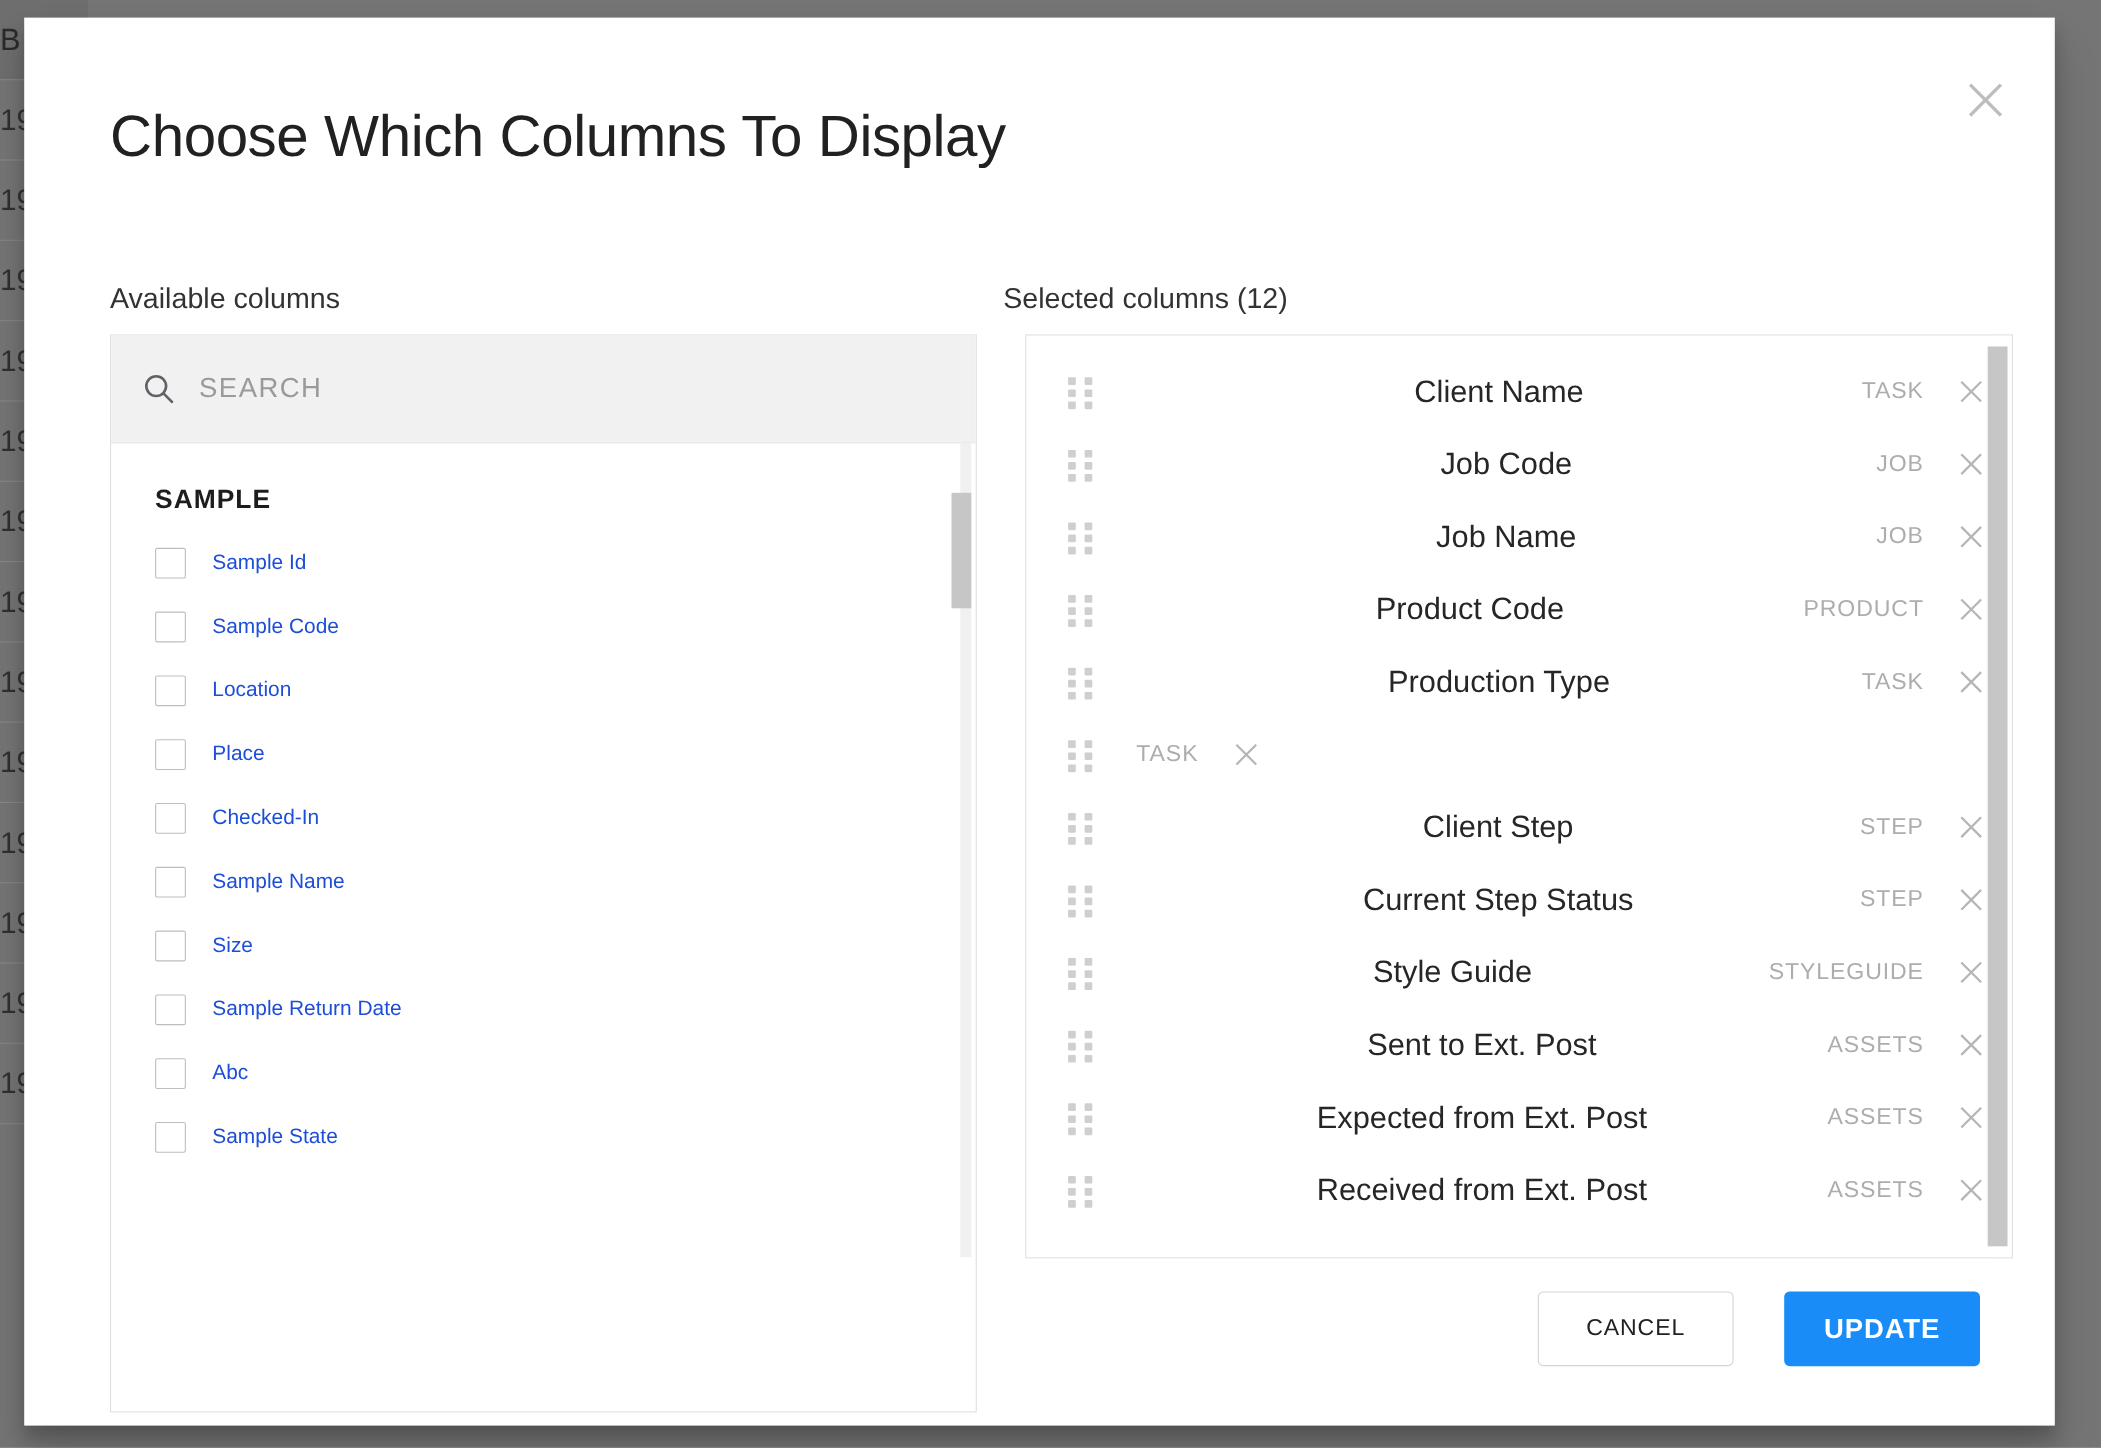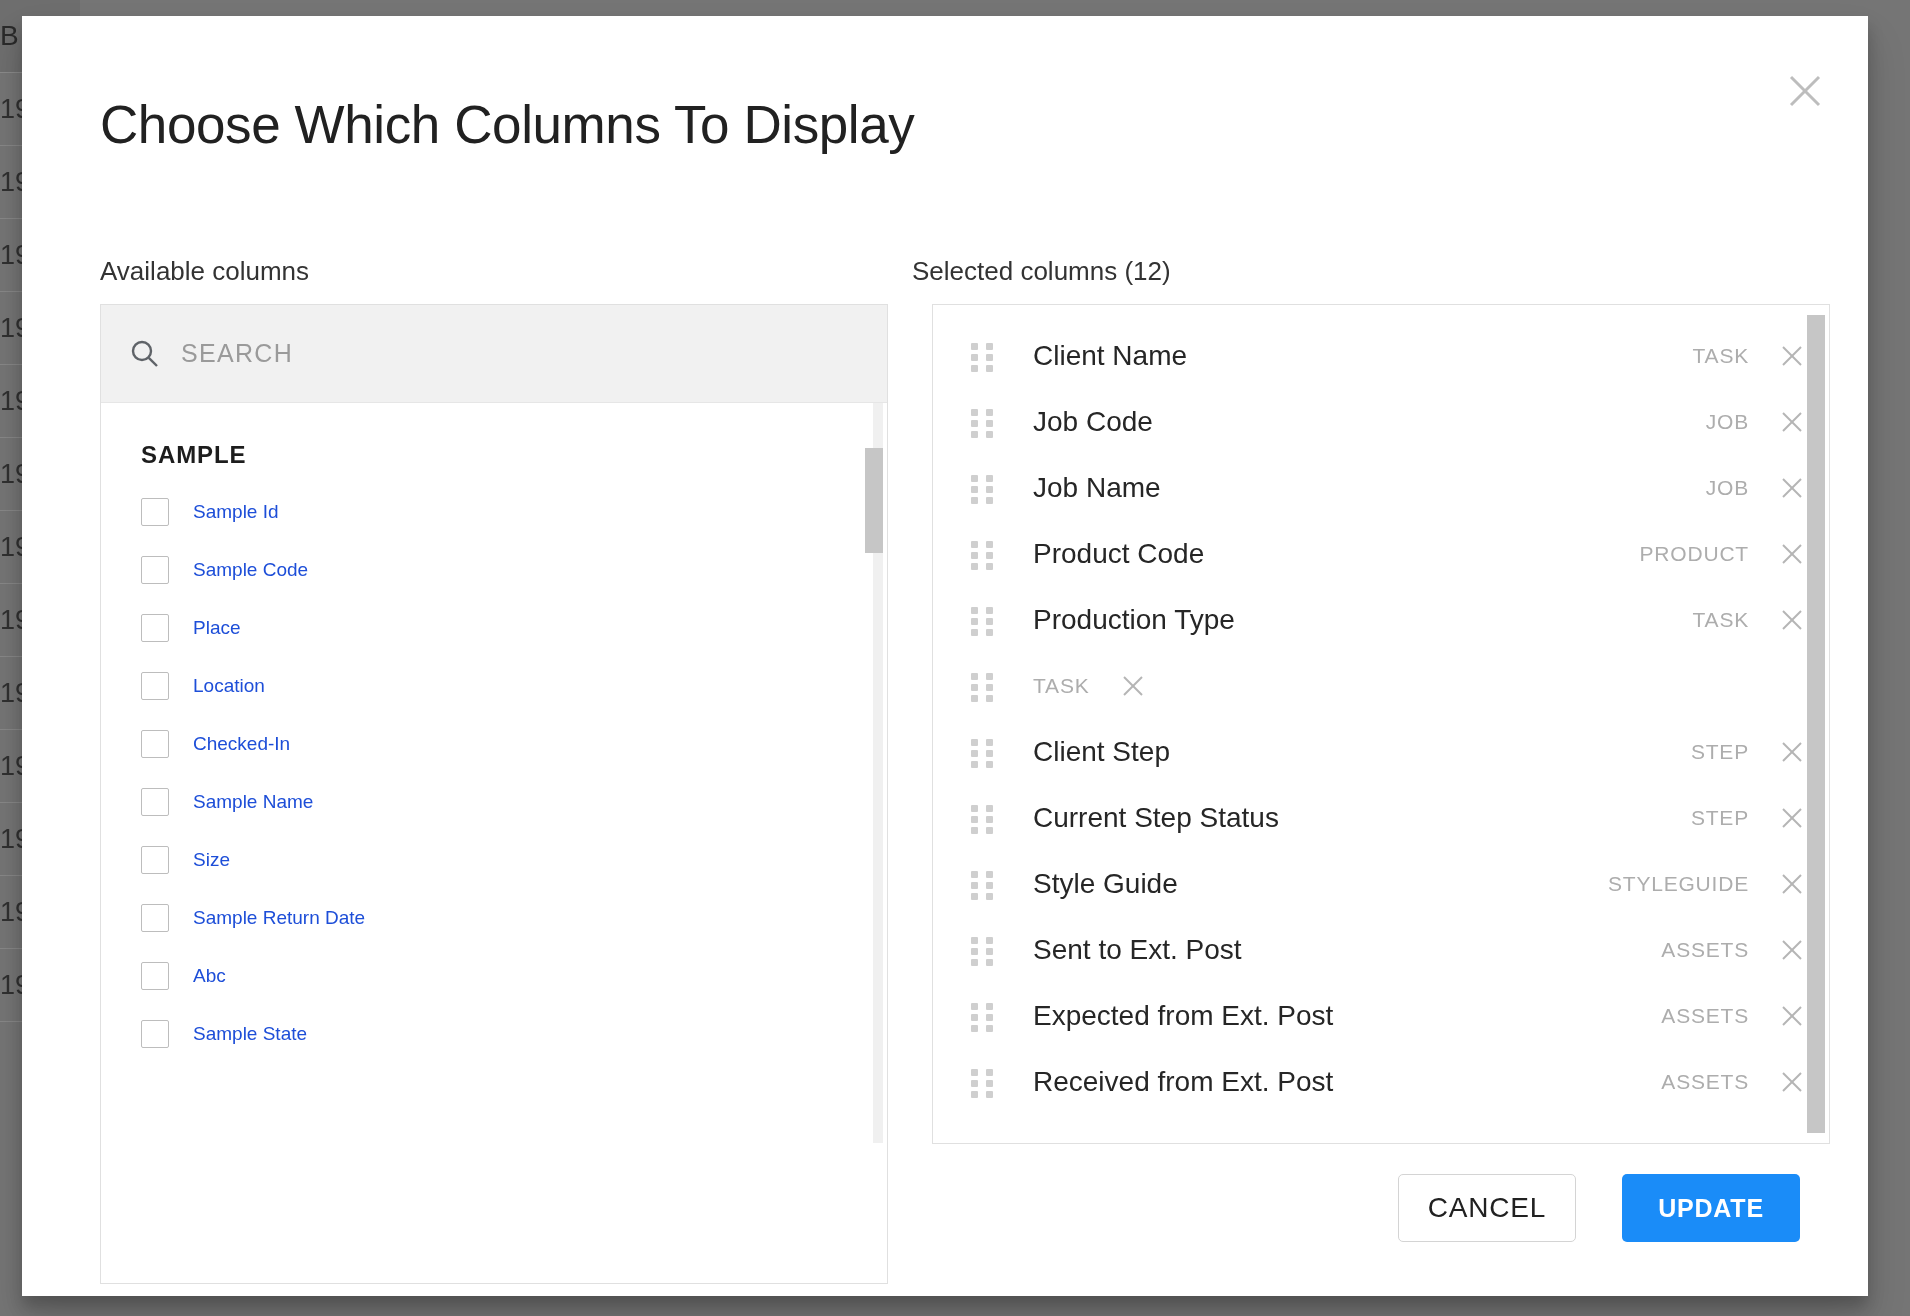--- a/index.html
+++ b/index.html
@@ -188,20 +188,21 @@
     width: 898px;
     height: 840px;
     border: 1px solid #e0e0e0;
     box-sizing: border-box;
     background: #fff;
     overflow: hidden;
   }
   #selected-list {
     position: relative;
     padding-top: 18px;
+    text-align: center;
   }
   .sel-row {
     display: flex;
     align-items: center;
     height: 66px;
     padding: 0 22px 0 38px;
     box-sizing: border-box;
   }
   .drag-handle {
     width: 22px;
@@ -271,21 +272,21 @@
   #cancel-button {
     position: absolute;
     right: 292px;
     top: 28px;
     width: 178px;
     height: 68px;
     border: 1px solid #d4d4d4;
     border-radius: 5px;
     background: #fff;
     font-family: "Liberation Sans", sans-serif;
-    font-size: 28px;
+    font-size: 21px;
     letter-spacing: 0.8px;
     color: #212121;
     cursor: pointer;
   }
   #update-button {
     position: absolute;
     right: 68px;
     top: 28px;
     width: 178px;
     height: 68px;
@@ -357,25 +358,25 @@
           <div class="check-row">
             <span class="cbox"></span>
             <span class="check-label">Sample Id</span>
           </div>
           <div class="check-row">
             <span class="cbox"></span>
             <span class="check-label">Sample Code</span>
           </div>
           <div class="check-row">
             <span class="cbox"></span>
+            <span class="check-label">Location</span>
+          </div>
+          <div class="check-row">
+            <span class="cbox"></span>
             <span class="check-label">Place</span>
-          </div>
-          <div class="check-row">
-            <span class="cbox"></span>
-            <span class="check-label">Location</span>
           </div>
           <div class="check-row">
             <span class="cbox"></span>
             <span class="check-label">Checked-In</span>
           </div>
           <div class="check-row">
             <span class="cbox"></span>
             <span class="check-label">Sample Name</span>
           </div>
           <div class="check-row">

